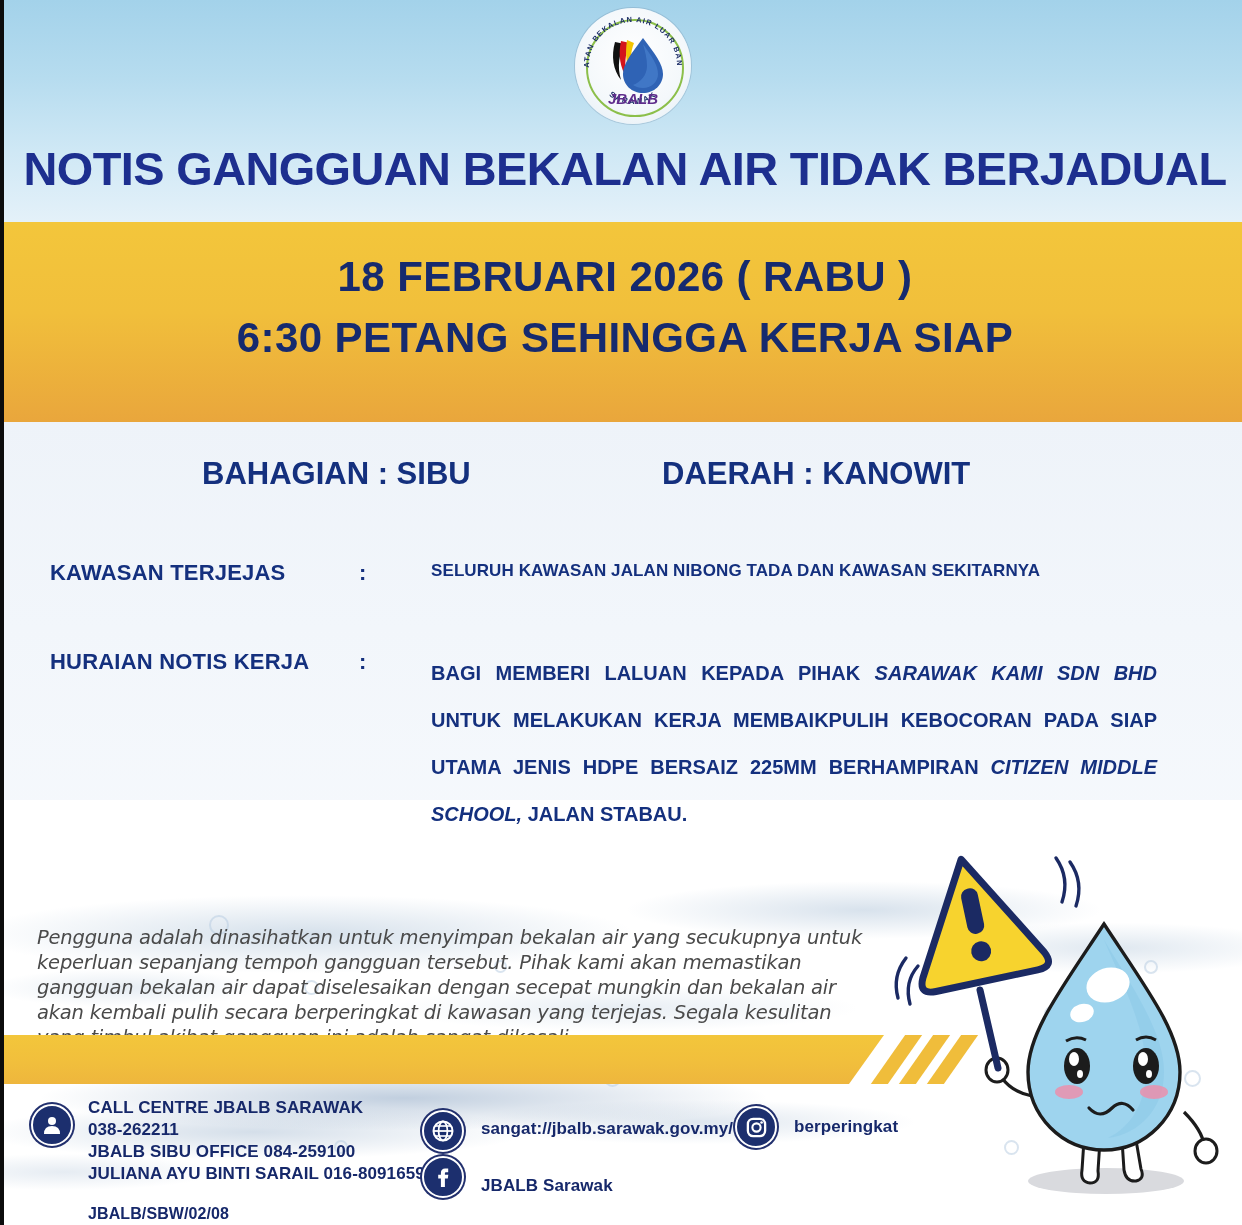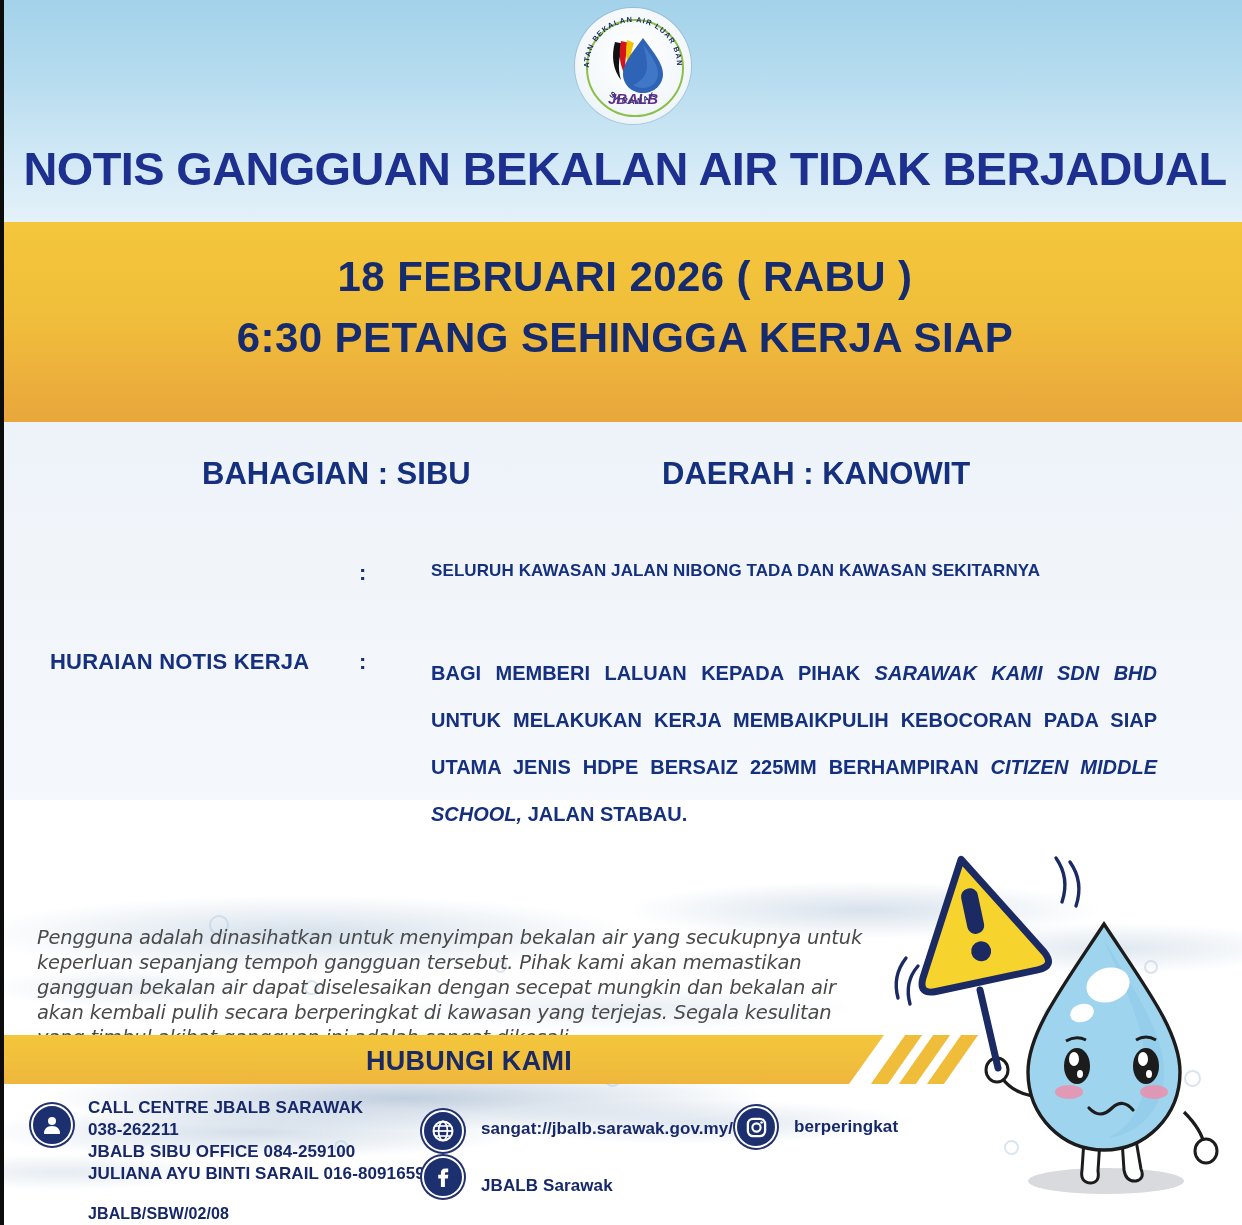--- a/index.html
+++ b/index.html
@@ -232,20 +232,21 @@
 
   <div class="date-band"></div>
   <div class="date-line date-line1">18 FEBRUARI 2026 ( RABU )</div>
   <div class="date-line date-line2">6:30 PETANG SEHINGGA KERJA SIAP</div>
 
   <div class="region">
     <span class="bahagian">BAHAGIAN : SIBU</span>
     <span class="daerah">DAERAH : KANOWIT</span>
   </div>
 
+  <div class="row-label kt-label">KAWASAN TERJEJAS</div>
   <div class="row-colon kt-colon">:</div>
   <div class="row-value kt-value">SELURUH KAWASAN JALAN NIBONG TADA DAN KAWASAN SEKITARNYA</div>
 
   <div class="row-label hn-label">HURAIAN NOTIS KERJA</div>
   <div class="row-colon hn-colon">:</div>
   <div class="hn-body"><span>BAGI MEMBERI LALUAN KEPADA PIHAK </span><i>SARAWAK KAMI SDN BHD</i><span> UNTUK MELAKUKAN KERJA MEMBAIKPULIH KEBOCORAN PADA SIAP UTAMA JENIS HDPE BERSAIZ 225MM BERHAMPIRAN </span><i>CITIZEN MIDDLE SCHOOL,</i><span> JALAN STABAU.</span></div>
 
   <div class="advisory">Pengguna adalah dinasihatkan untuk menyimpan bekalan air yang secukupnya untuk keperluan sepanjang tempoh gangguan tersebut. Pihak kami akan memastikan gangguan bekalan air dapat diselesaikan dengan secepat mungkin dan bekalan air akan kembali pulih secara berperingkat di kawasan yang terjejas. Segala kesulitan yang timbul akibat gangguan ini adalah sangat dikesali.</div>
 
   <div class="mascot">
@@ -297,21 +298,20 @@
       <path d="M34 126 Q 20 142 26 164" fill="none" stroke="#1b2a63" stroke-width="3.4" stroke-linecap="round"></path>
     </svg>
   </div>
 
   <div class="hk-bar"></div>
   <div class="hk-stripes">
     <span style="left:0px;"></span>
     <span style="left:28px;"></span>
     <span style="left:56px;"></span>
   </div>
-  <div class="hk-text">HUBUNGI KAMI</div>
 
   <div class="c-icon cc-icon">
     <svg width="22" height="22" viewBox="0 0 22 22">
       <circle cx="11" cy="7" r="4" fill="#ffffff"></circle>
       <path d="M3 20 Q 3 12 11 12 Q 19 12 19 20 Z" fill="#ffffff"></path>
     </svg>
   </div>
   <div class="c-text cc-l1">CALL CENTRE JBALB SARAWAK</div>
   <div class="c-text cc-l2">038-262211</div>
   <div class="c-text cc-l3">JBALB SIBU OFFICE  084-259100</div>

